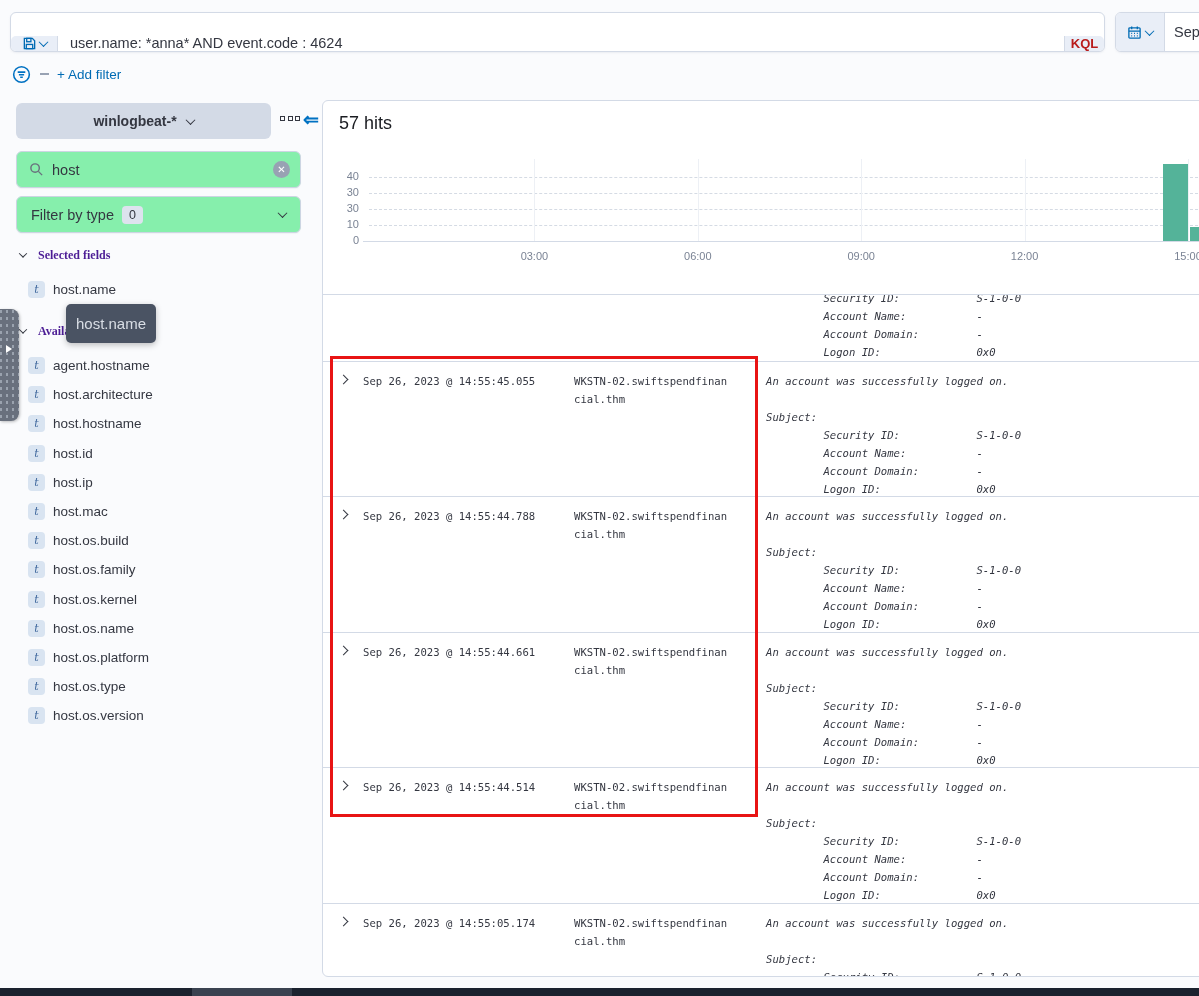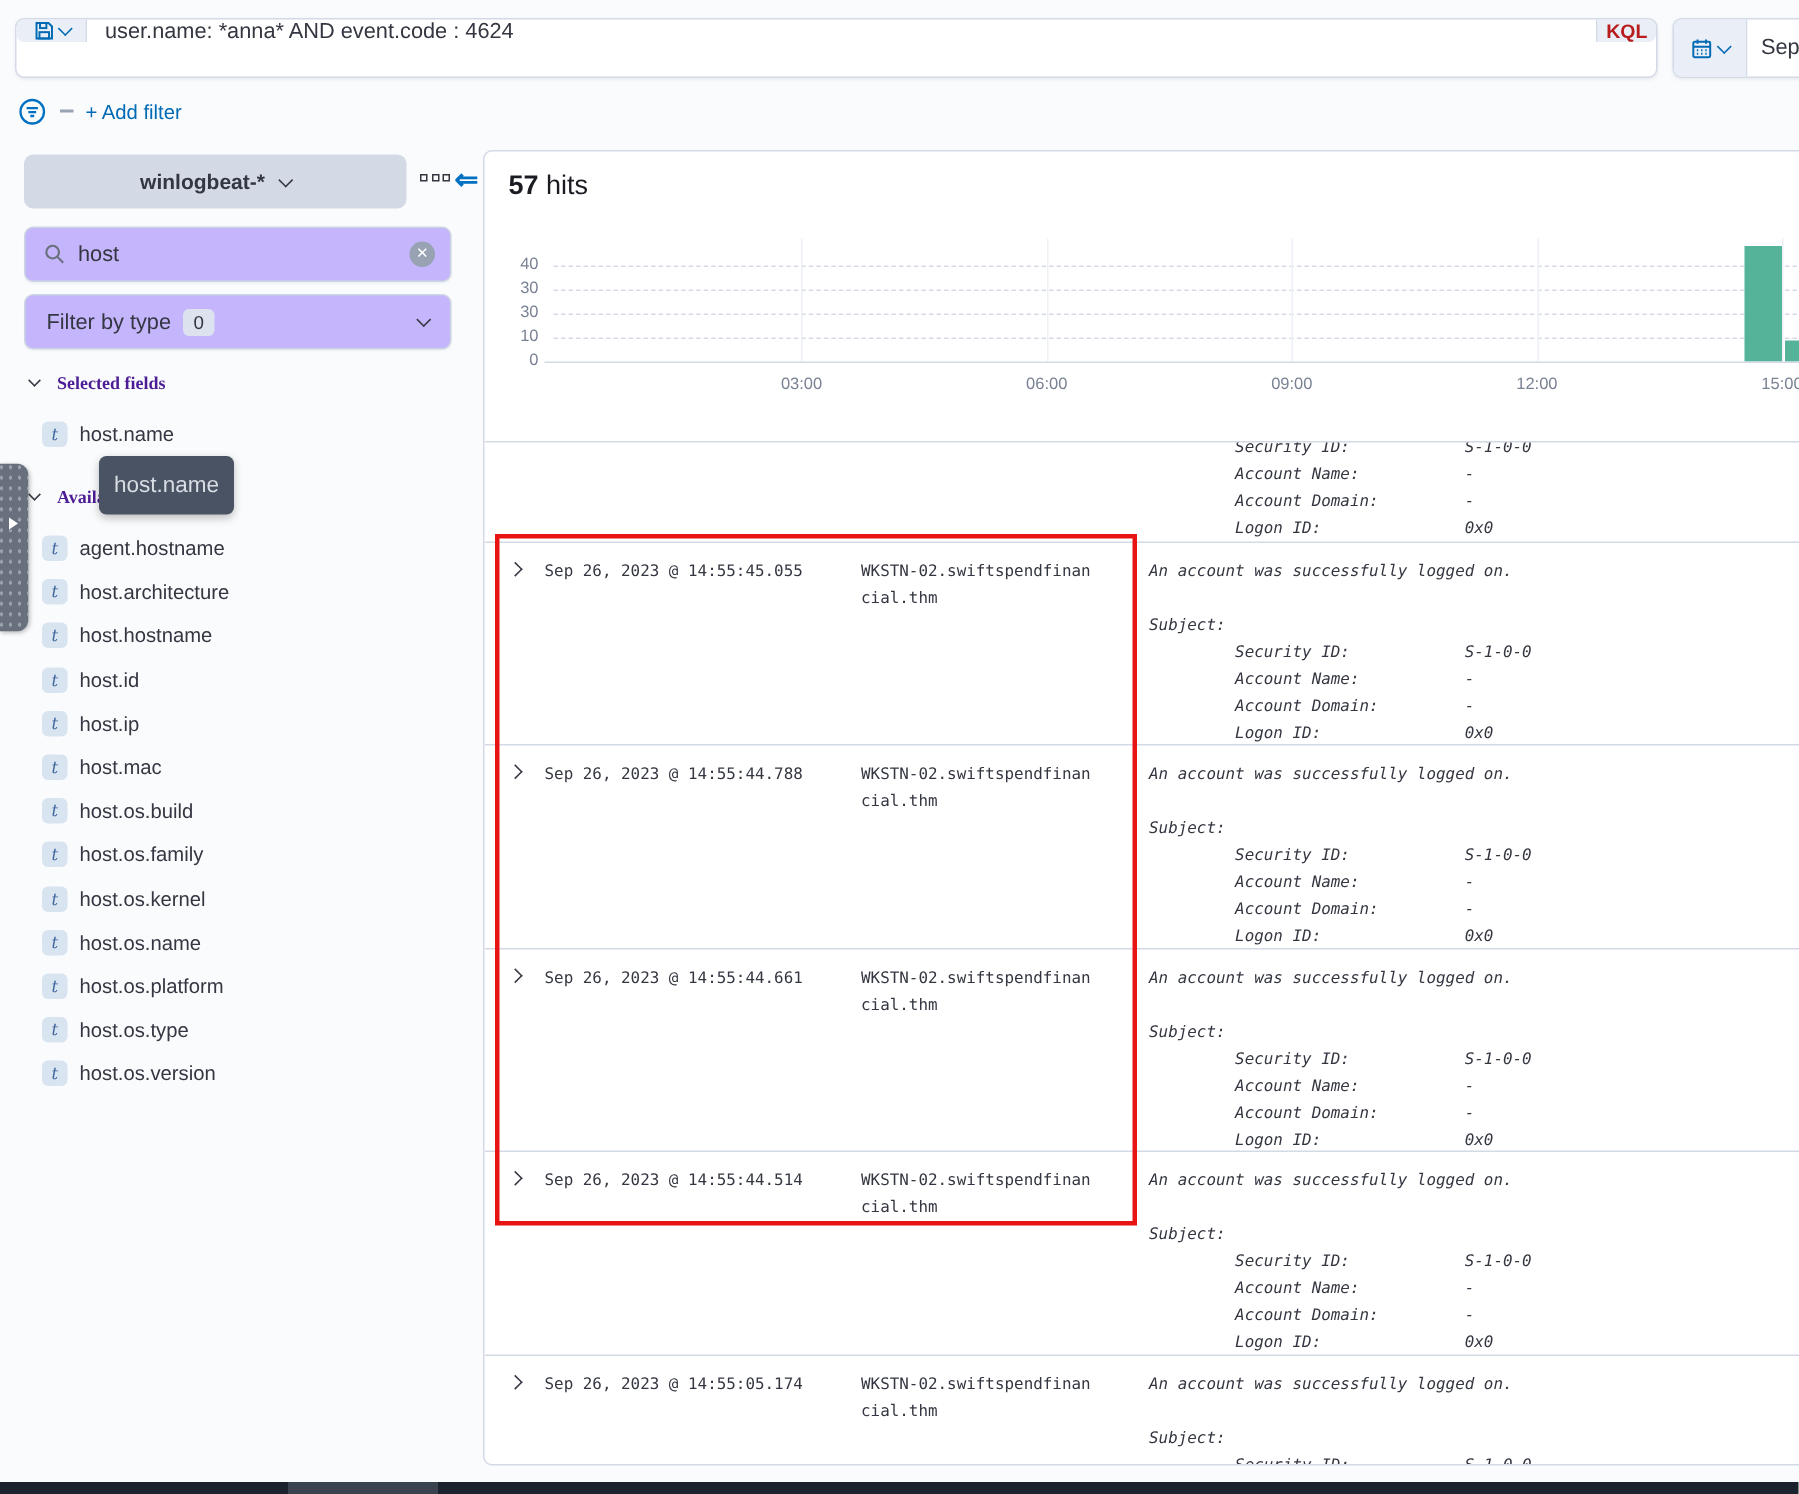--- a/index.html
+++ b/index.html
@@ -2,21 +2,21 @@
 <html><head>
 <meta charset="utf-8">
 <style>
   * { margin:0; padding:0; box-sizing:border-box; }
   html,body { width:1199px; height:996px; overflow:hidden; background:#fafbfd;
     font-family:"Liberation Sans", sans-serif; color:#343741; }
   .abs { position:absolute; }
 
   
   .query-group { position:absolute; left:10px; top:12px; width:1095px; height:40px;
-    background:#fff; border:1px solid #d3dae6; border-radius:6px; display:flex; align-items:flex-start;
+    background:#fff; border:1px solid #d3dae6; border-radius:6px; display:flex; align-items:flex-end;
     box-shadow:0 1px 2px rgba(152,162,179,.15); }
   .seg-save { width:47px; background:#e9eef7; border-right:1px solid #d3dae6; border-radius:5px 0 0 5px;
     display:flex; align-items:center; justify-content:center; gap:3px; cursor:pointer; }
   .query-input { flex:1; border:none; outline:none; background:transparent; font-size:14.5px;
     color:#343741; padding:0 12px; font-family:"Liberation Sans", sans-serif; }
   .seg-kql { width:40px; background:#e9eef7; border-left:1px solid #d3dae6; border-radius:0 5px 5px 0;
     display:flex; align-items:center; justify-content:center; color:#b91c1c; font-weight:bold;
     font-size:13px; cursor:pointer; }
   .date-group { position:absolute; left:1115px; top:12px; width:100px; height:40px;
     background:#fff; border:1px solid #d3dae6; border-radius:6px; display:flex; align-items:stretch;
@@ -36,21 +36,21 @@
 
   
   .idx-btn { position:absolute; left:16px; top:103px; width:255px; height:36px; background:#d3dae6;
     border-radius:6px; display:flex; align-items:center; justify-content:center; gap:10px;
     font-weight:bold; font-size:14px; cursor:pointer; }
   .dots-icon { position:absolute; left:280px; top:116px; display:flex; gap:2.5px; cursor:pointer; }
   .dots-icon span { width:5px; height:5px; border:1.5px solid #343741; }
   .collapse-icon { position:absolute; left:303px; top:108px; font-size:19px; color:#0071c2;
     font-weight:bold; cursor:pointer; }
 
-  .side-box { position:absolute; left:16px; width:285px; height:37px; background:#c4b5fd;
+  .side-box { position:absolute; left:16px; width:285px; height:37px; background:#86efac;
     border:1px solid #ccd5e2; border-radius:6px; display:flex; align-items:center;
     box-shadow:0 1px 1px rgba(152,162,179,.1); }
   .field-search { top:151px; }
   .field-search input { border:none; outline:none; flex:1; font-size:14.5px; color:#343741;
     font-family:"Liberation Sans", sans-serif; background:transparent; }
   .clear-btn { width:17px; height:17px; border-radius:50%; background:#98a2b3; color:#fff;
     font-size:10px; line-height:17px; text-align:center; margin-right:10px; cursor:pointer; }
   .type-filter { top:196px; padding:0 14px; font-size:14.5px; cursor:pointer; }
   .count-chip { background:#dde3ee; border-radius:4px; font-size:12.5px; padding:2px 7px; margin-left:8px; }
   .type-filter .chev { margin-left:auto; }
@@ -78,21 +78,21 @@
     border-radius:0 8px 8px 0; z-index:11; cursor:pointer; box-shadow:1px 1px 3px rgba(0,0,0,.25);
     background-image:radial-gradient(#9aa2ae 1px, transparent 1.3px);
     background-size:6px 7px; background-position:4px 6px; }
   .side-handle .tri { position:absolute; left:6px; top:36px; width:0; height:0;
     border-left:6px solid #fff; border-top:4.5px solid #69707d; border-bottom:4.5px solid #69707d; }
 
   
   .main-panel { position:absolute; left:322px; top:100px; width:885px; height:877px; background:#fff;
     border:1px solid #d3dae6; border-radius:6px; overflow:hidden; }
   .hits-line { position:absolute; left:16px; top:12px; font-size:18px; color:#1a1c21; }
-  .hits-line b { font-weight:bold; }
+  .hits-line b { font-weight:normal; }
   .chart-area { position:absolute; left:0; top:0; width:885px; height:160px; }
   .gl-h { position:absolute; border-top:1px dashed #d5dbe4; height:0; }
   .gl-v { position:absolute; width:1px; background:#edf0f5; }
   .axis-base { position:absolute; height:1px; background:#d3dae6; }
   .ytick { position:absolute; width:30px; text-align:right; font-size:11px; color:#7a8394; }
   .xtick { position:absolute; width:44px; text-align:center; font-size:11px; color:#7a8394; }
   .bar { position:absolute; background:#54b399; }
   .range-label { position:absolute; right:12px; top:171px; font-size:13.5px; color:#343741; }
 
   .table-wrap { position:absolute; left:0; top:193px; width:885px; }

